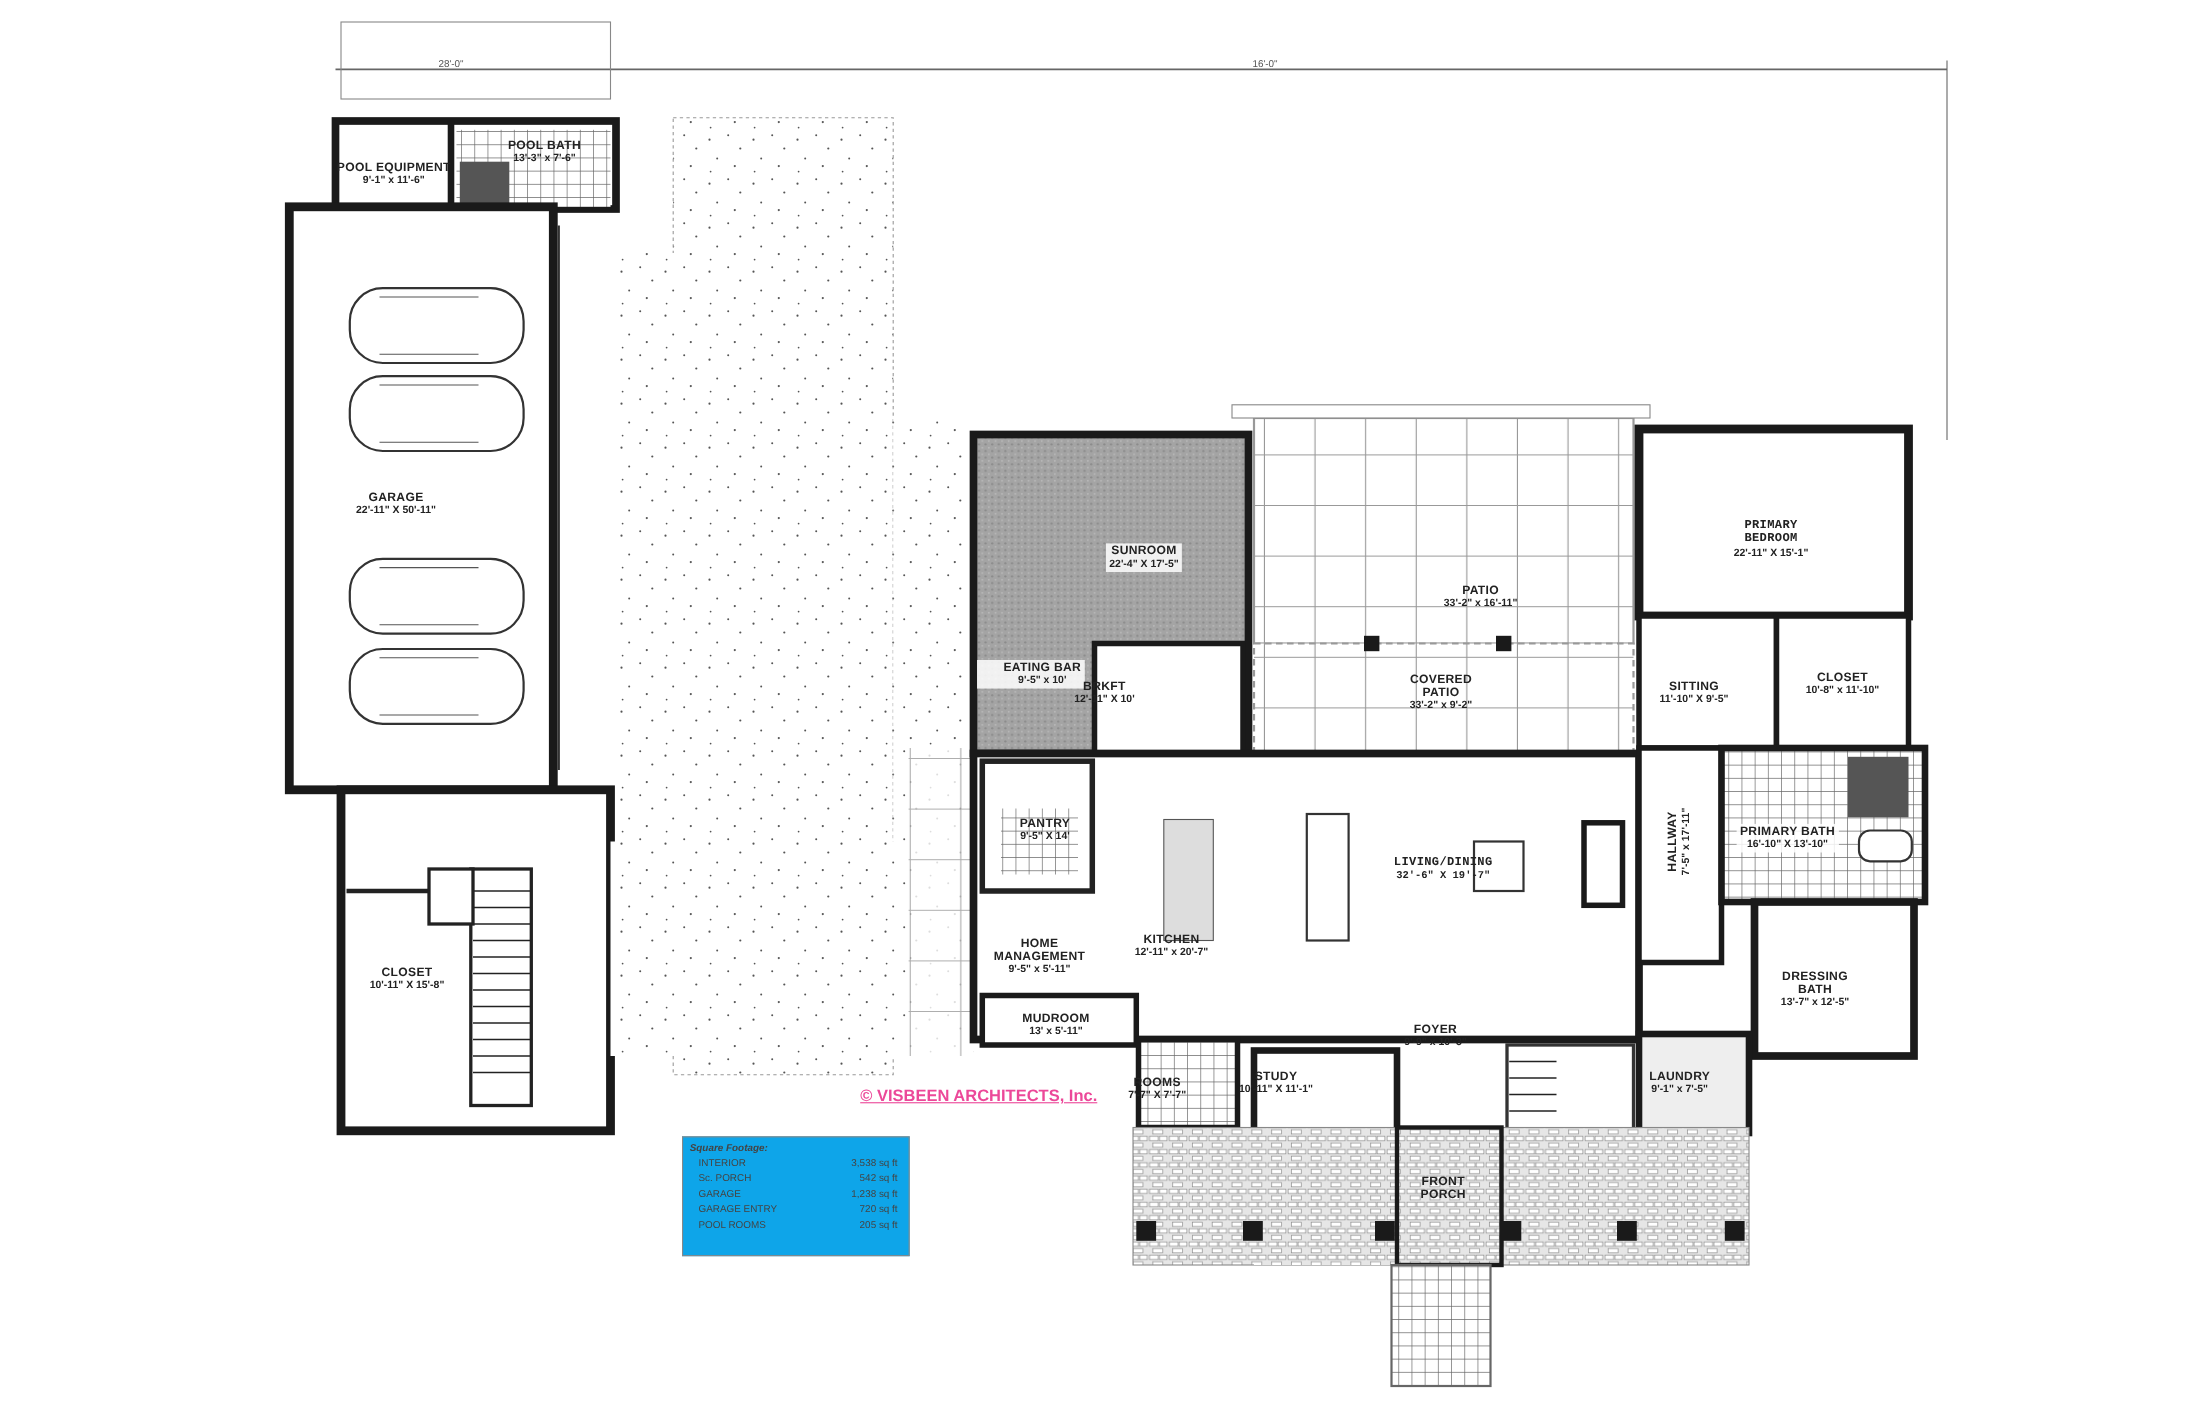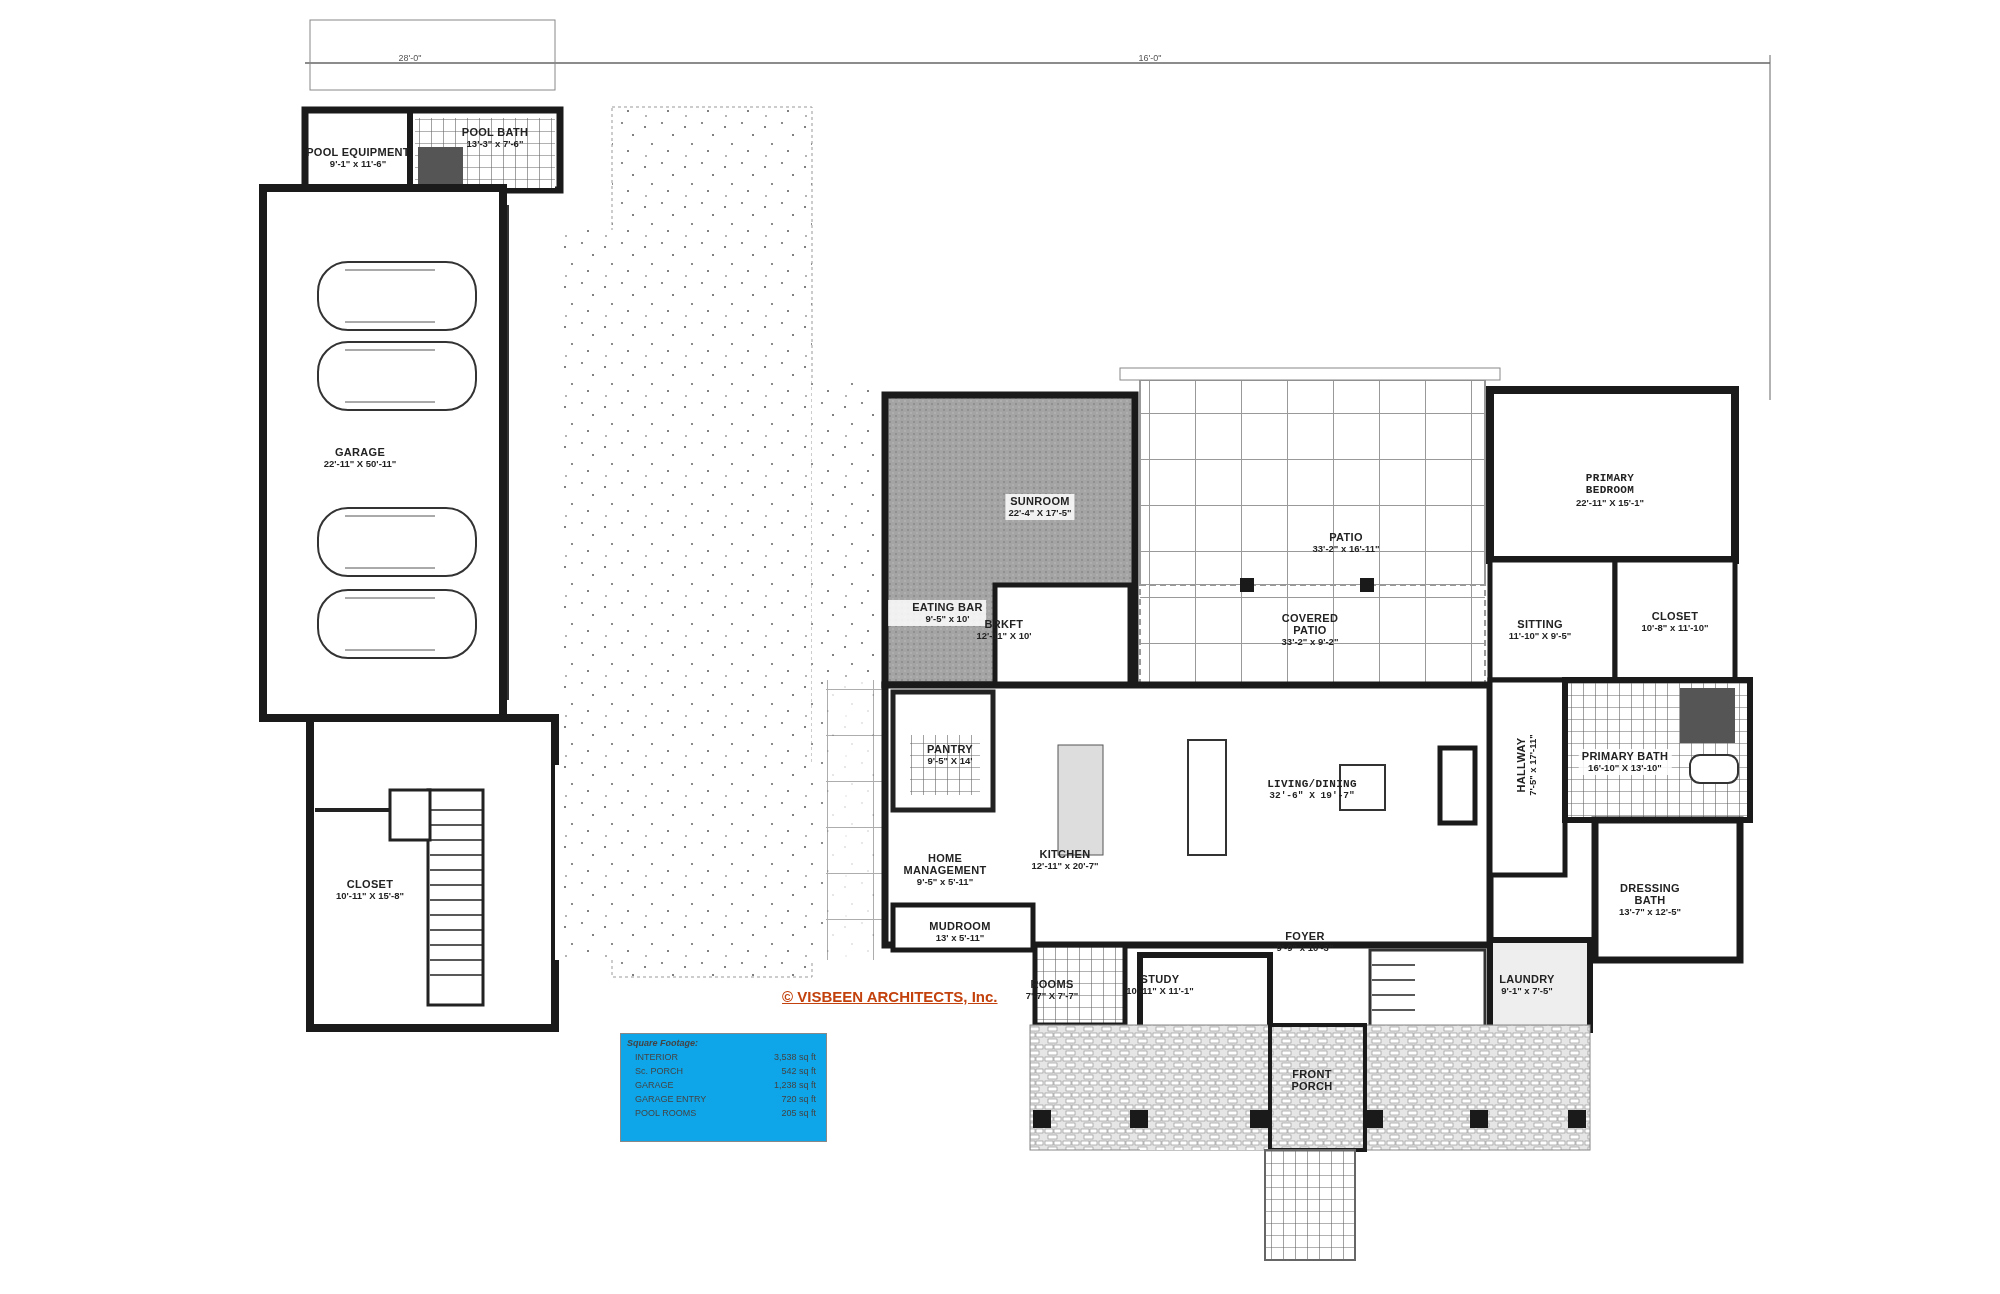--- a/index.html
+++ b/index.html
@@ -6,21 +6,21 @@
   body { width:2000px; height:1294px; position:relative; overflow:hidden;
          font-family:"Liberation Sans", sans-serif; color:#222; }
   svg { position:absolute; left:0; top:0; }
   .lbl { position:absolute; text-align:center; font-size:10px; line-height:12px;
          font-weight:bold; color:#222; white-space:nowrap; transform:translate(-50%,-50%); }
   .lbl .nm { display:block; font-size:11px; letter-spacing:0.3px; }
   .lbl .dm { display:block; font-size:9.5px; font-weight:bold; }
   .lbl.shaded { background:rgba(255,255,255,0.85); padding:1px 3px; }
   .dimtxt { position:absolute; font-size:9px; color:#555; transform:translate(-50%,-50%); }
   .copyright { position:absolute; left:782px; top:988px; font-size:15px; font-weight:bold;
-               color:#c2410c; text-decoration:underline; white-space:nowrap; }
+               color:#ec4899; text-decoration:underline; white-space:nowrap; }
   .sqft { position:absolute; left:620px; top:1033px; width:205px; height:107px;
           border:1.5px solid #888; background:#0ea5e9; font-size:9px; color:#444; }
   .sqft .hd { padding:4px 6px 2px; font-style:italic; font-weight:bold; }
   .sqft .row { display:flex; justify-content:space-between; padding:2px 10px 2px 14px; }
 </style>
 </head>
 <body>
 
 <svg width="2000" height="1294" viewBox="0 0 2000 1294">
   <defs>

